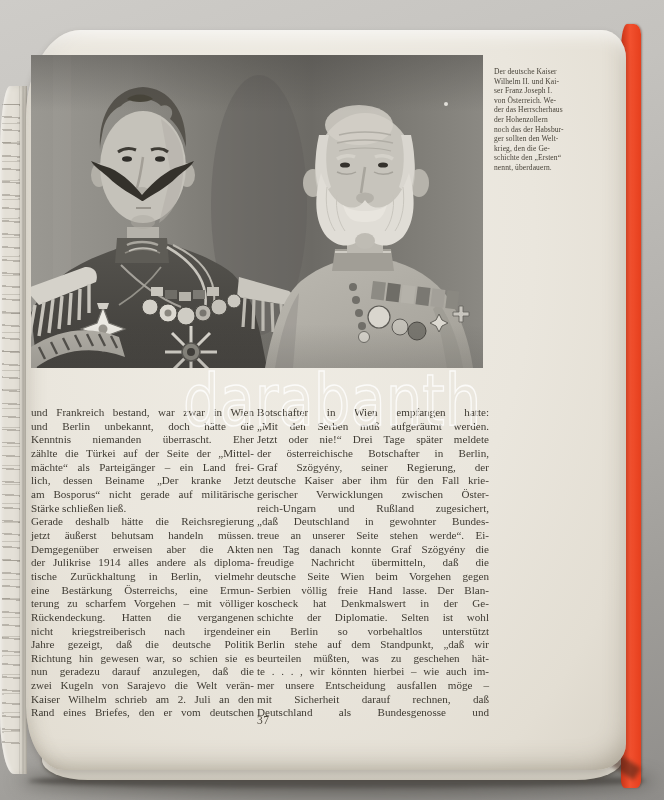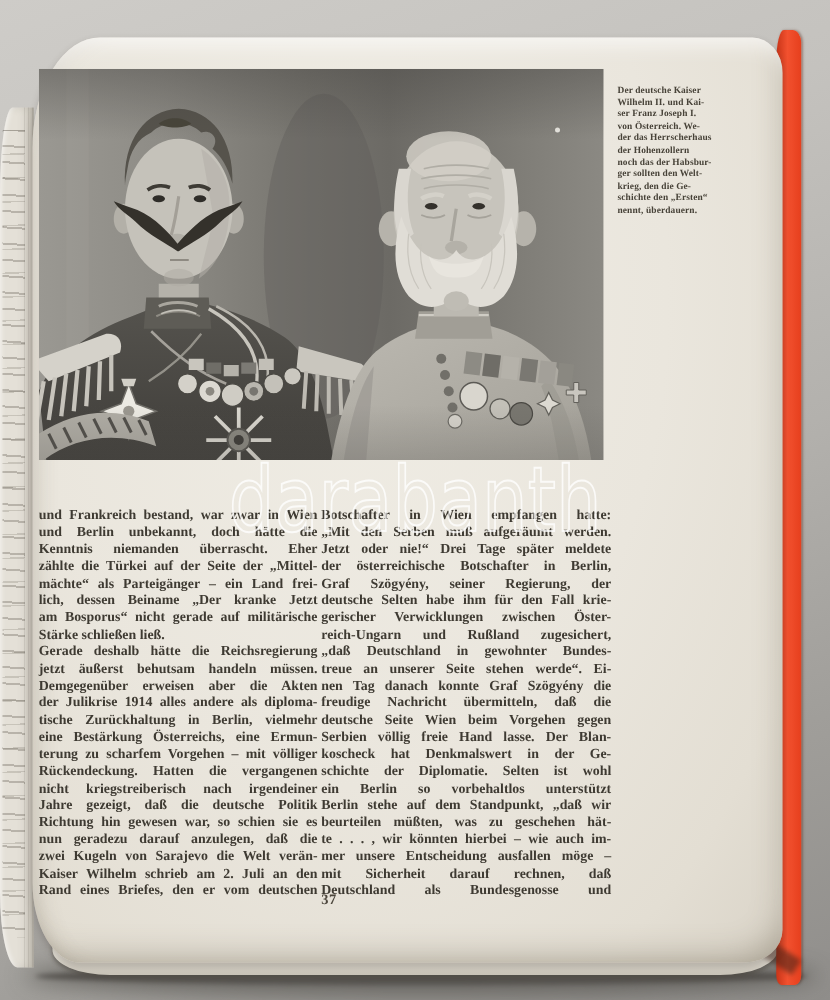--- a/index.html
+++ b/index.html
@@ -58,21 +58,20 @@
   
   .page{
     position:absolute;left:26px;top:30px;width:600px;height:740px;
     background:radial-gradient(ellipse at 42% 28%, #f0ede5 0%, #eae6dd 52%, #e3deD3 82%, #d9d3c7 100%);
     border-radius:54px 24px 30px 38px / 88px 28px 26px 64px;
     box-shadow:
       inset 0 16px 18px -12px rgba(255,255,255,.85),
       inset -12px -18px 26px -16px rgba(92,82,62,.40),
       inset 14px 0 20px -14px rgba(92,82,62,.30),
       0 3px 6px rgba(70,65,58,.25);
-    font-weight: bold;
   }
   
   .photo{position:absolute;left:5px;top:25px;width:452px;height:313px;overflow:hidden;}
   .photo svg{display:block;width:100%;height:100%;}
   
   .caption{
     position:absolute;left:468px;top:37px;width:102px;
     font-size:7.5px;line-height:9.6px;color:#474238;
     letter-spacing:.1px;
   }
@@ -358,21 +357,21 @@
         <div class="tline">zwei Kugeln von Sarajevo die Welt verän-</div>
         <div class="tline">Kaiser Wilhelm schrieb am 2. Juli an den</div>
         <div class="tline">Rand eines Briefes, den er vom deutschen</div>
       </div>
     <div class="col col-right">
         <div class="tline">Botschafter in Wien empfangen hatte:</div>
         <div class="tline">„Mit den Serben muß aufgeräumt werden.</div>
         <div class="tline">Jetzt oder nie!“ Drei Tage später meldete</div>
         <div class="tline">der österreichische Botschafter in Berlin,</div>
         <div class="tline">Graf Szögyény, seiner Regierung, der</div>
-        <div class="tline">deutsche Selten habe ihm für den Fall krie-</div>
+        <div class="tline">deutsche Kaiser aber ihm für den Fall krie-</div>
         <div class="tline">gerischer Verwicklungen zwischen Öster-</div>
         <div class="tline">reich-Ungarn und Rußland zugesichert,</div>
         <div class="tline">„daß Deutschland in gewohnter Bundes-</div>
         <div class="tline">treue an unserer Seite stehen werde“. Ei-</div>
         <div class="tline">nen Tag danach konnte Graf Szögyény die</div>
         <div class="tline">freudige Nachricht übermitteln, daß die</div>
         <div class="tline">deutsche Seite Wien beim Vorgehen gegen</div>
         <div class="tline">Serbien völlig freie Hand lasse. Der Blan-</div>
         <div class="tline">koscheck hat Denkmalswert in der Ge-</div>
         <div class="tline">schichte der Diplomatie. Selten ist wohl</div>

